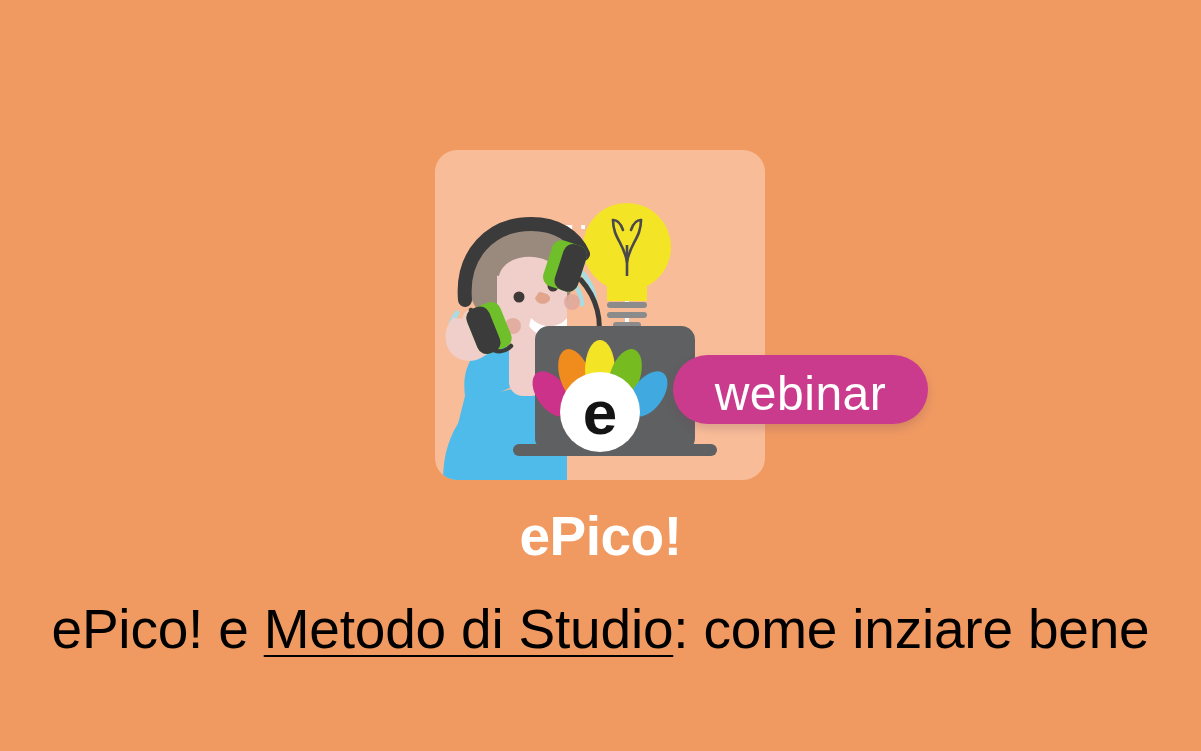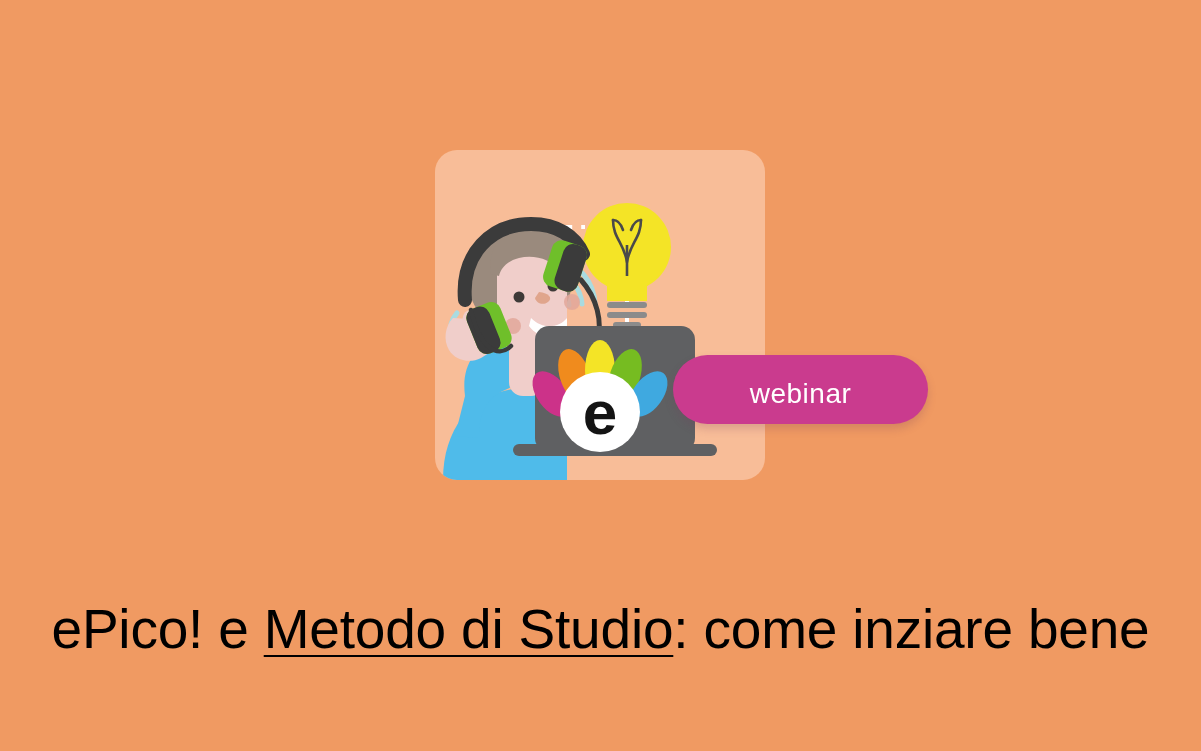--- a/index.html
+++ b/index.html
@@ -43,21 +43,21 @@
     height: 69px;
     background: #ca3b8e;
     border-radius: 36px;
     box-shadow: 0 5px 9px rgba(120, 60, 90, 0.22);
     display: flex;
     align-items: center;
     justify-content: center;
   }
   .pill-label {
     color: #ffffff;
-    font-size: 28px;
+    font-size: 48px;
     font-weight: 400;
     letter-spacing: 0.5px;
     line-height: 1;
     padding-bottom: 3px;
     margin-top: 12px;
   }
 
   
   .brand-title {
     position: absolute;
@@ -188,16 +188,17 @@
         <circle cx="165" cy="262" r="40" fill="#ffffff"></circle>
         <text x="165" y="262" text-anchor="middle" dominant-baseline="central" font-family="Liberation Sans, sans-serif" font-size="62" font-weight="bold" fill="#141414">e</text>
       </g>
     </svg>
   </div>
 
   <div class="pill">
     <span class="pill-label">webinar</span>
   </div>
 
+  <div class="brand-title">ePico!</div>
 
   <div class="subtitle"><span>ePico! e </span><span class="u">Metodo di Studio</span><span>: come inziare bene</span></div>
 
 </div>
 
 </body></html>

